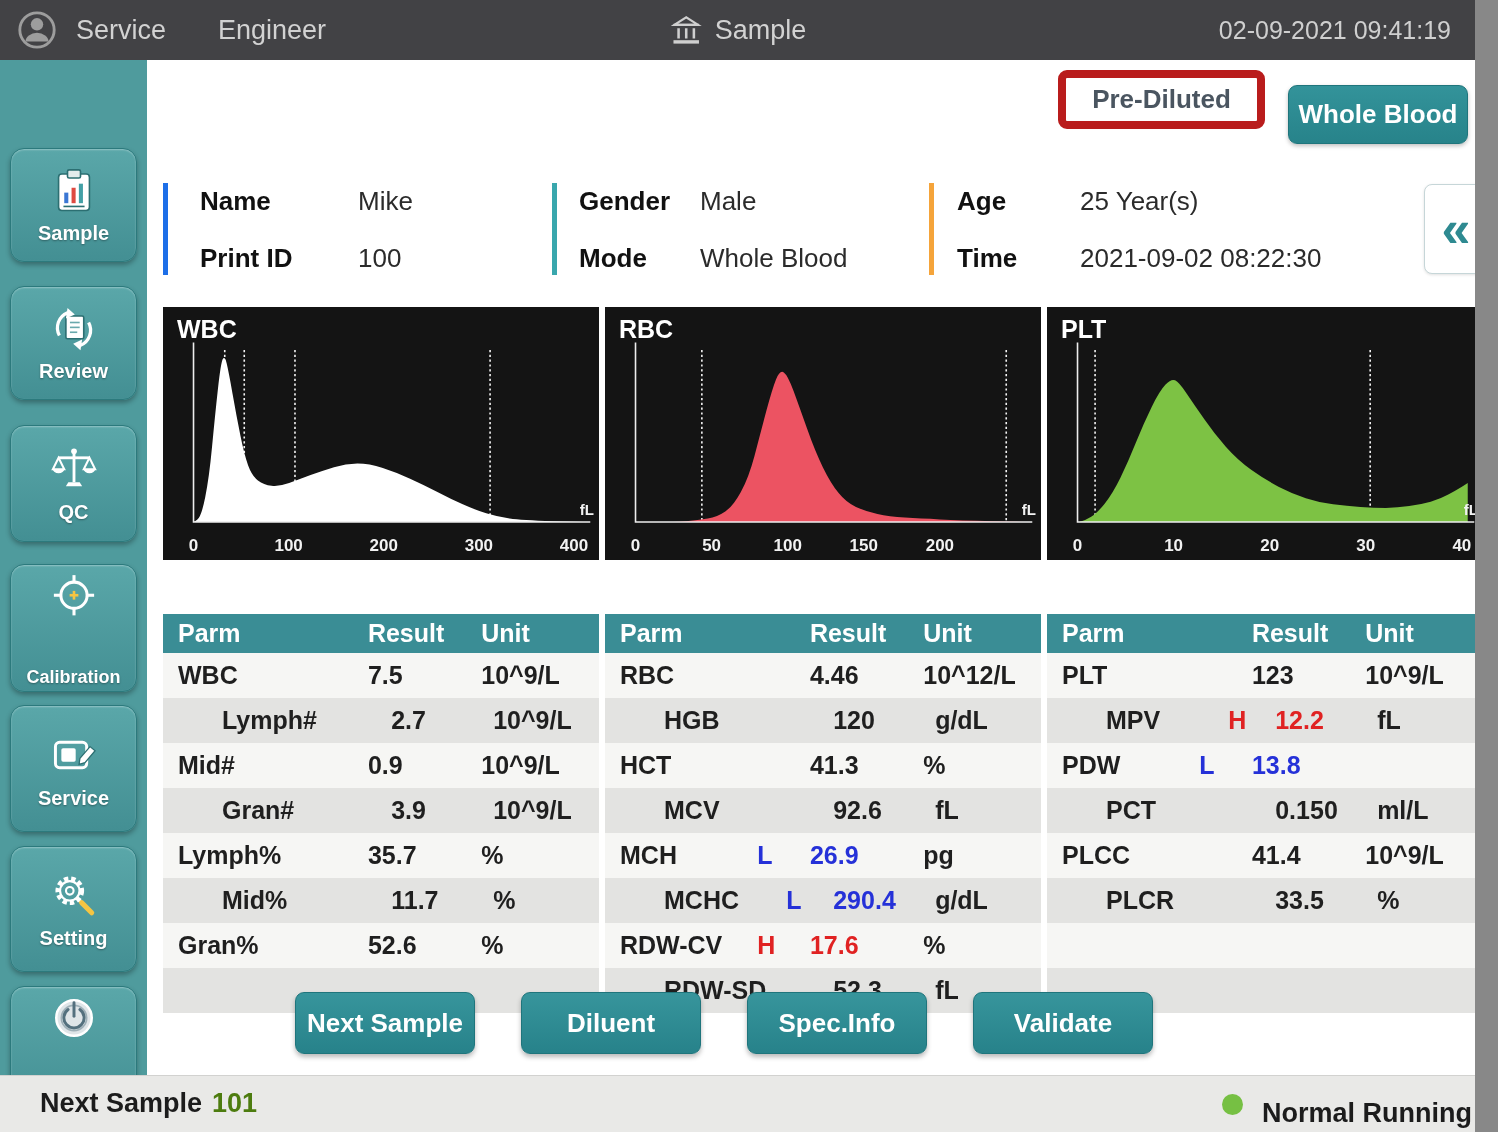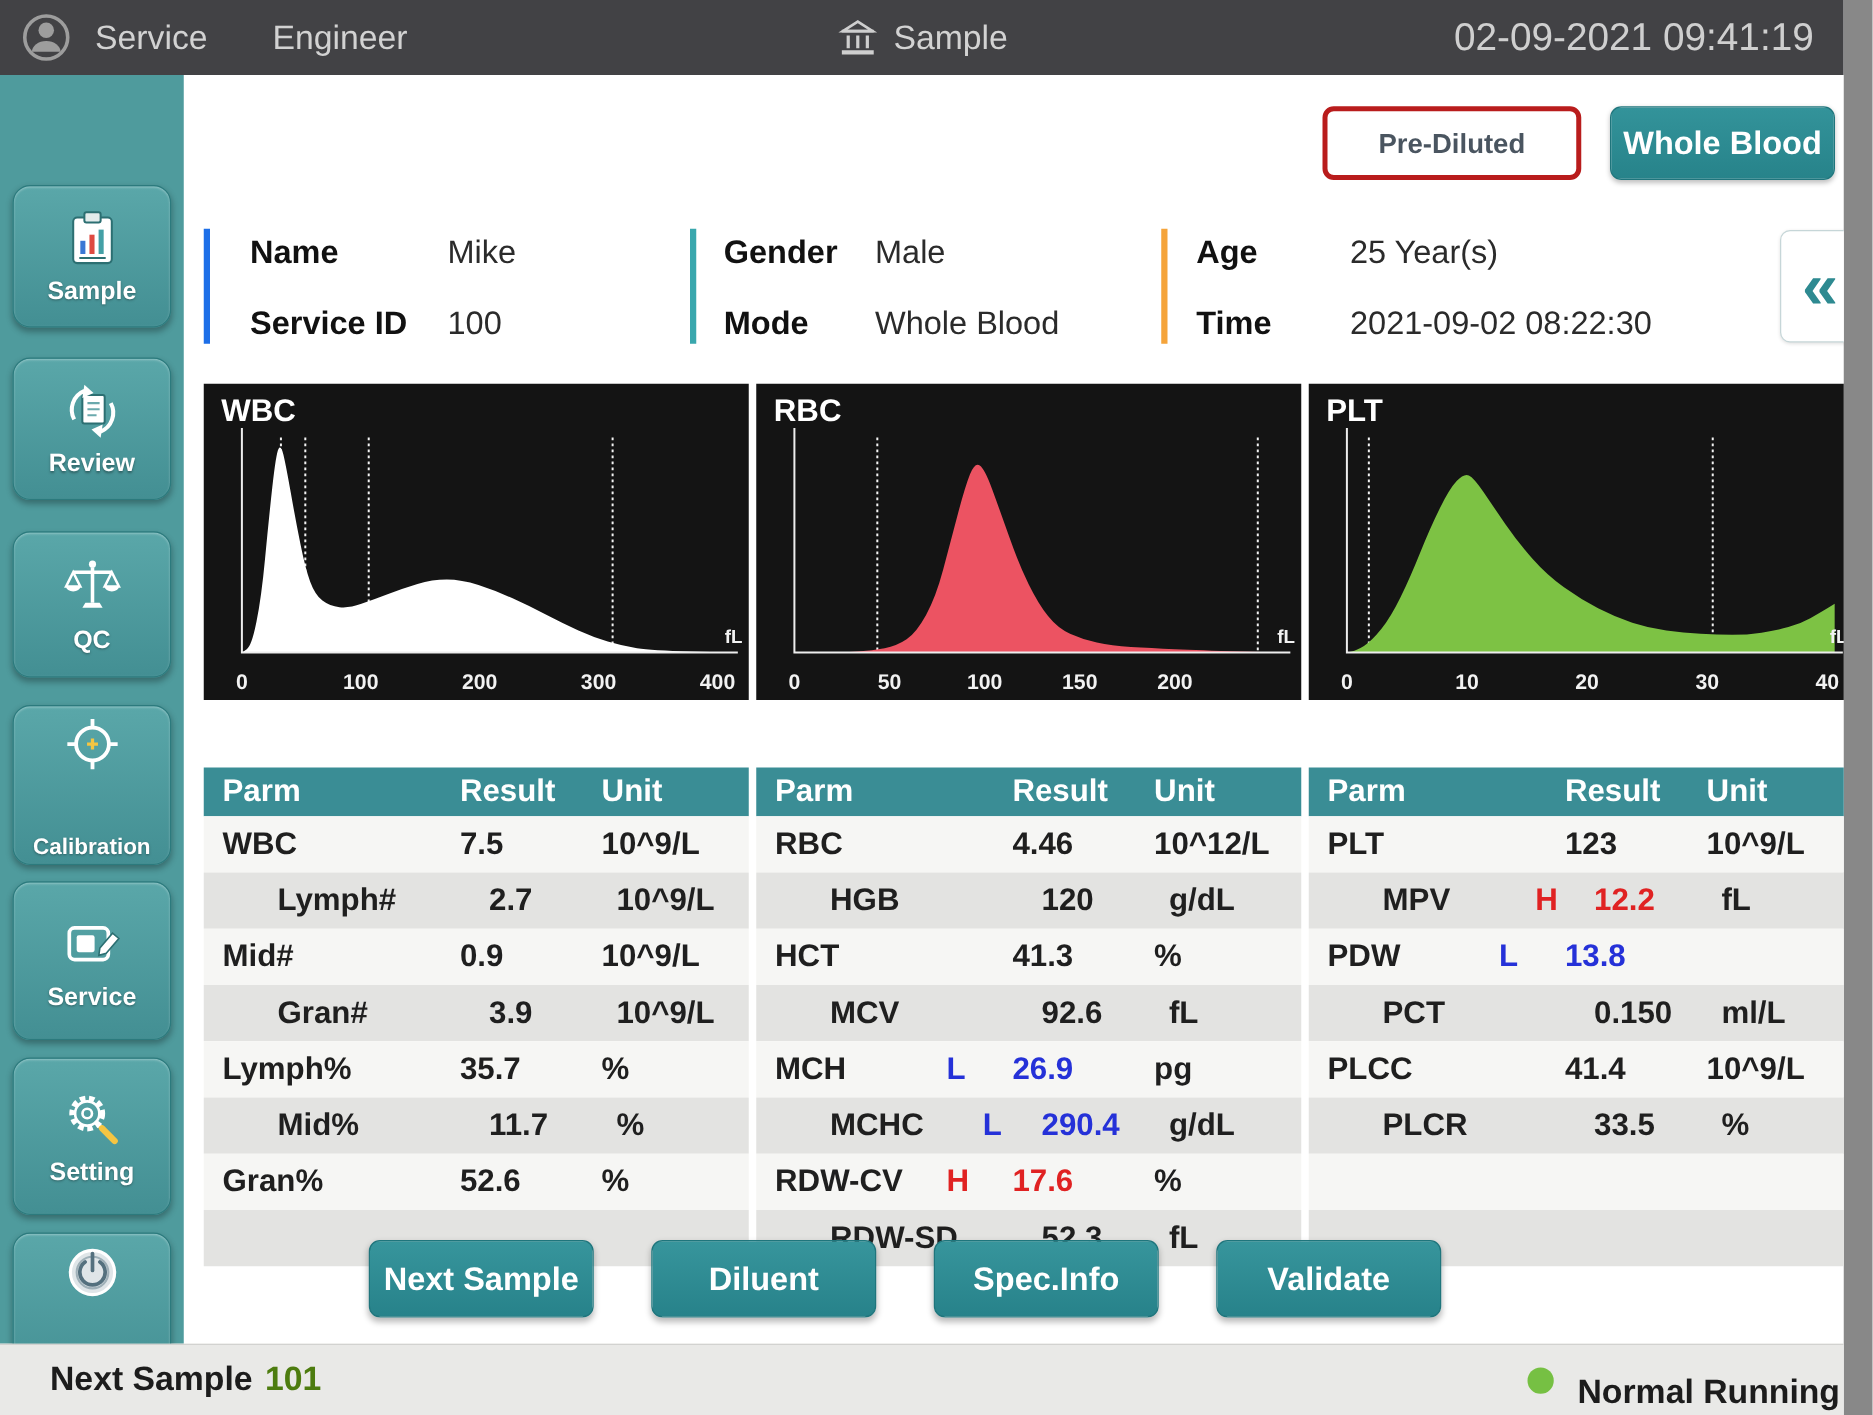--- a/index.html
+++ b/index.html
@@ -5,34 +5,34 @@
   * { margin:0; padding:0; box-sizing:border-box; }
   body { font-family:"Liberation Sans","DejaVu Sans",sans-serif; background:#888; }
   #screen { position:relative; width:1475px; height:1132px; background:#ffffff; overflow:hidden; }
 
   
   .topbar { position:absolute; left:0; top:0; width:100%; height:60px; background:#424245; }
   .topbar .tb-text { position:absolute; top:0; line-height:60px; font-size:27px; color:#d2d2d2; }
   .user-icon { position:absolute; left:16px; top:9px; }
   .center-group { position:absolute; left:50%; top:0; transform:translateX(-50%); display:flex; align-items:center; gap:12px; height:60px; }
   .center-group .tb-text { position:static; }
-  .datetime { position:absolute; right:24px; top:0; line-height:60px; font-size:31px; color:#cfcfcf;margin-left:16px; }
+  .datetime { position:absolute; right:24px; top:0; line-height:60px; font-size:25px; color:#cfcfcf;margin-left:16px; }
 
   
   .sidebar { position:absolute; left:0; top:60px; width:147px; height:1015px; background:#4f9b9d; }
   .side-btn { position:absolute; left:10px; width:127px; border-radius:14px;
     background:linear-gradient(180deg,#5aa7a9 0%,#438f93 100%);
     border:1px solid #2c7a7d; box-shadow:0 3px 5px rgba(0,0,0,.3), inset 0 1px 2px rgba(255,255,255,.35);
     display:flex; flex-direction:column; align-items:center; justify-content:center; gap:5px; cursor:pointer; }
   .side-label { color:#ffffff; font-weight:700; font-size:20px; text-shadow:0 1px 2px rgba(0,0,0,.35); }
   .side-label.small { font-size:18px;margin-top:37px; }
 
   
-  .btn-prediluted { position:absolute; left:1058px; top:85px; width:207px; height:59px; background:#ffffff;
-    border:4px solid #b91c1c; border-radius:9px; color:#4a5560; font-size:22px; font-weight:700; cursor:pointer; }
+  .btn-prediluted { position:absolute; left:1058px; top:70px; width:207px; height:59px; background:#ffffff;
+    border:8px solid #b91c1c; border-radius:9px; color:#4a5560; font-size:26px; font-weight:700; cursor:pointer; }
   .btn-wholeblood { position:absolute; left:1288px; top:85px; width:180px; height:59px;
     background:linear-gradient(180deg,#33939a,#27838a); border:1px solid #1f757c; border-radius:9px;
     color:#ffffff; font-size:26px; font-weight:700; cursor:pointer; box-shadow:0 2px 4px rgba(0,0,0,.25); }
 
   
   .pbar { position:absolute; top:183px; width:5px; height:92px; }
   .plabel { position:absolute; font-size:26px; font-weight:700; color:#111111; }
   .pvalue { position:absolute; font-size:26px; font-weight:400; color:#2b2b2b; }
   .collapse-btn { position:absolute; left:1424px; top:184px; width:64px; height:90px; background:#ffffff;
     border:1px solid #c6d6d8; border-radius:8px; cursor:pointer; box-shadow:0 1px 3px rgba(0,0,0,.12); }
@@ -187,21 +187,21 @@
 
   </div>
 
   <button class="btn-prediluted">Pre-Diluted</button>
   <button class="btn-wholeblood">Whole Blood</button>
 
   <div>
     <div class="pbar" style="left:163px;background:#1d6fe8"></div>
     <span class="plabel" style="left:200px;top:186px">Name</span>
     <span class="pvalue" style="left:358px;top:186px">Mike</span>
-    <span class="plabel" style="left:200px;top:243px">Service ID</span>
+    <span class="plabel" style="left:200px;top:243px">Print ID</span>
     <span class="pvalue" style="left:358px;top:243px">100</span>
 
     <div class="pbar" style="left:552px;background:#39a7ad"></div>
     <span class="plabel" style="left:579px;top:186px">Gender</span>
     <span class="pvalue" style="left:700px;top:186px">Male</span>
     <span class="plabel" style="left:579px;top:243px">Mode</span>
     <span class="pvalue" style="left:700px;top:243px">Whole Blood</span>
 
     <div class="pbar" style="left:929px;background:#f5a43a"></div>
     <span class="plabel" style="left:957px;top:186px">Age</span>

